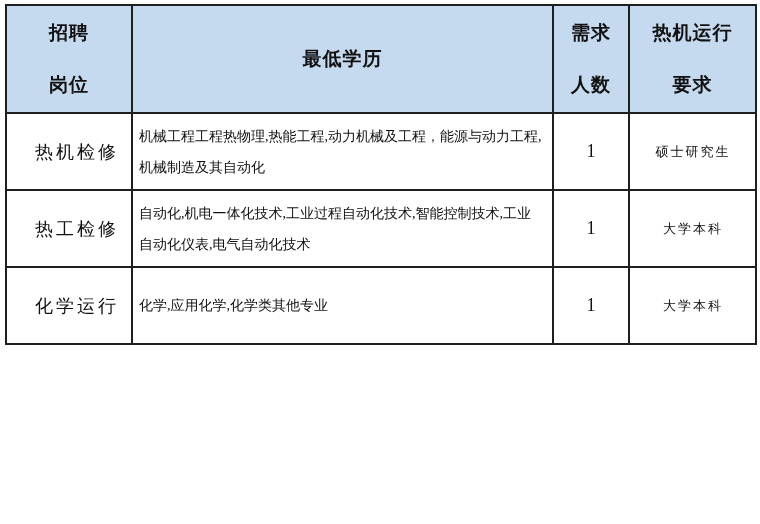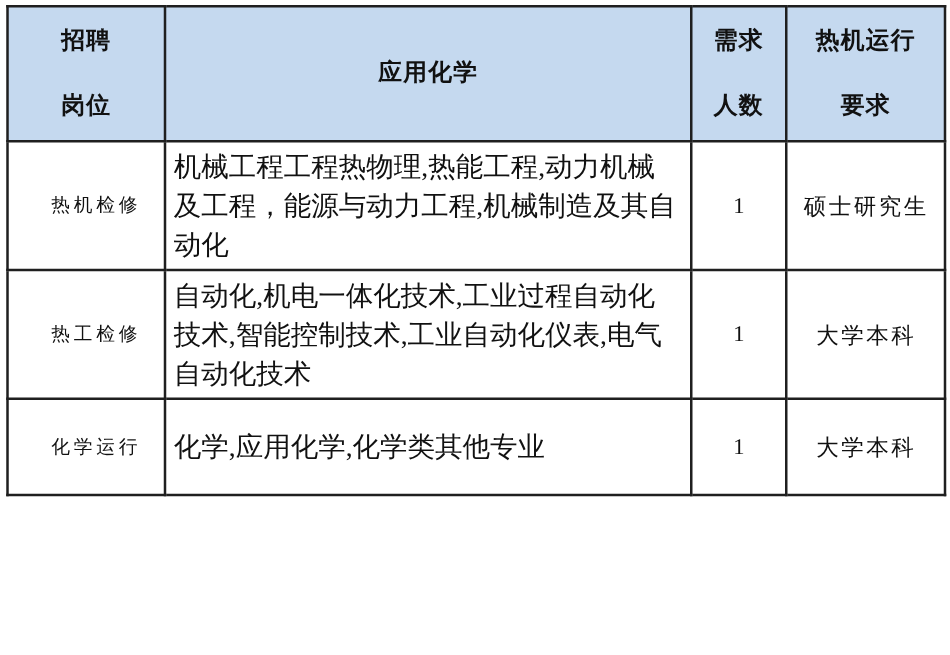--- a/index.html
+++ b/index.html
@@ -47,58 +47,58 @@
     height: 78px;
     letter-spacing: 1px;
     font-family: "Liberation Sans", sans-serif;
   }
   tbody td {
     height: 77px;
     font-family: "Liberation Serif", serif;
   }
   td.cell-position {
     text-align: center;
-    font-size: 15px;
+    font-size: 18px;
     letter-spacing: 3px;
     padding-left: 17px;
   }
   td.cell-majors {
     text-align: left;
-    font-size: 22px;
+    font-size: 14px;
     line-height: 31px;
     padding: 4px 10px 4px 6px;
     word-break: break-all;
   }
   td.cell-count {
     text-align: center;
     font-size: 18px;
   }
   td.cell-education {
     text-align: center;
-    font-size: 18px;
+    font-size: 13px;
     letter-spacing: 2px;
     padding-left: 2px;
   }
 </style>
 </head>
 <body>
 
 <div class="table-wrap">
   <table class="recruit-table">
     <colgroup>
       <col class="c-position">
       <col class="c-majors">
       <col class="c-count">
       <col class="c-education">
     </colgroup>
     <thead>
       <tr>
         <th>招聘
 岗位</th>
-        <th>应用化学</th>
+        <th>最低学历</th>
         <th>需求
 人数</th>
         <th>热机运行
 要求</th>
       </tr>
     </thead>
     <tbody>
       <tr>
         <td class="cell-position">热机检修</td>
         <td class="cell-majors">机械工程工程热物理,热能工程,动力机械及工程，能源与动力工程,机械制造及其自动化</td>

